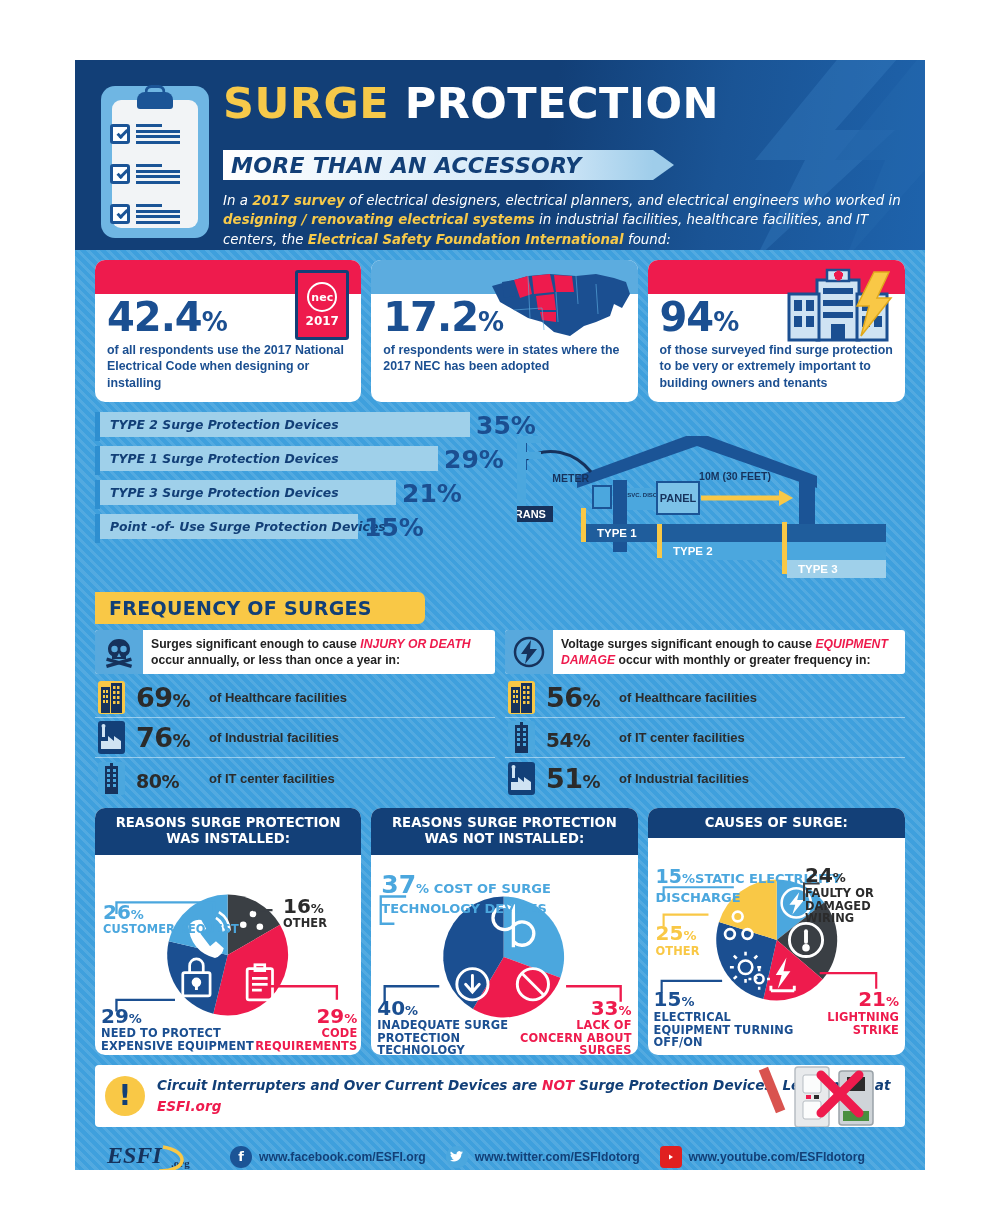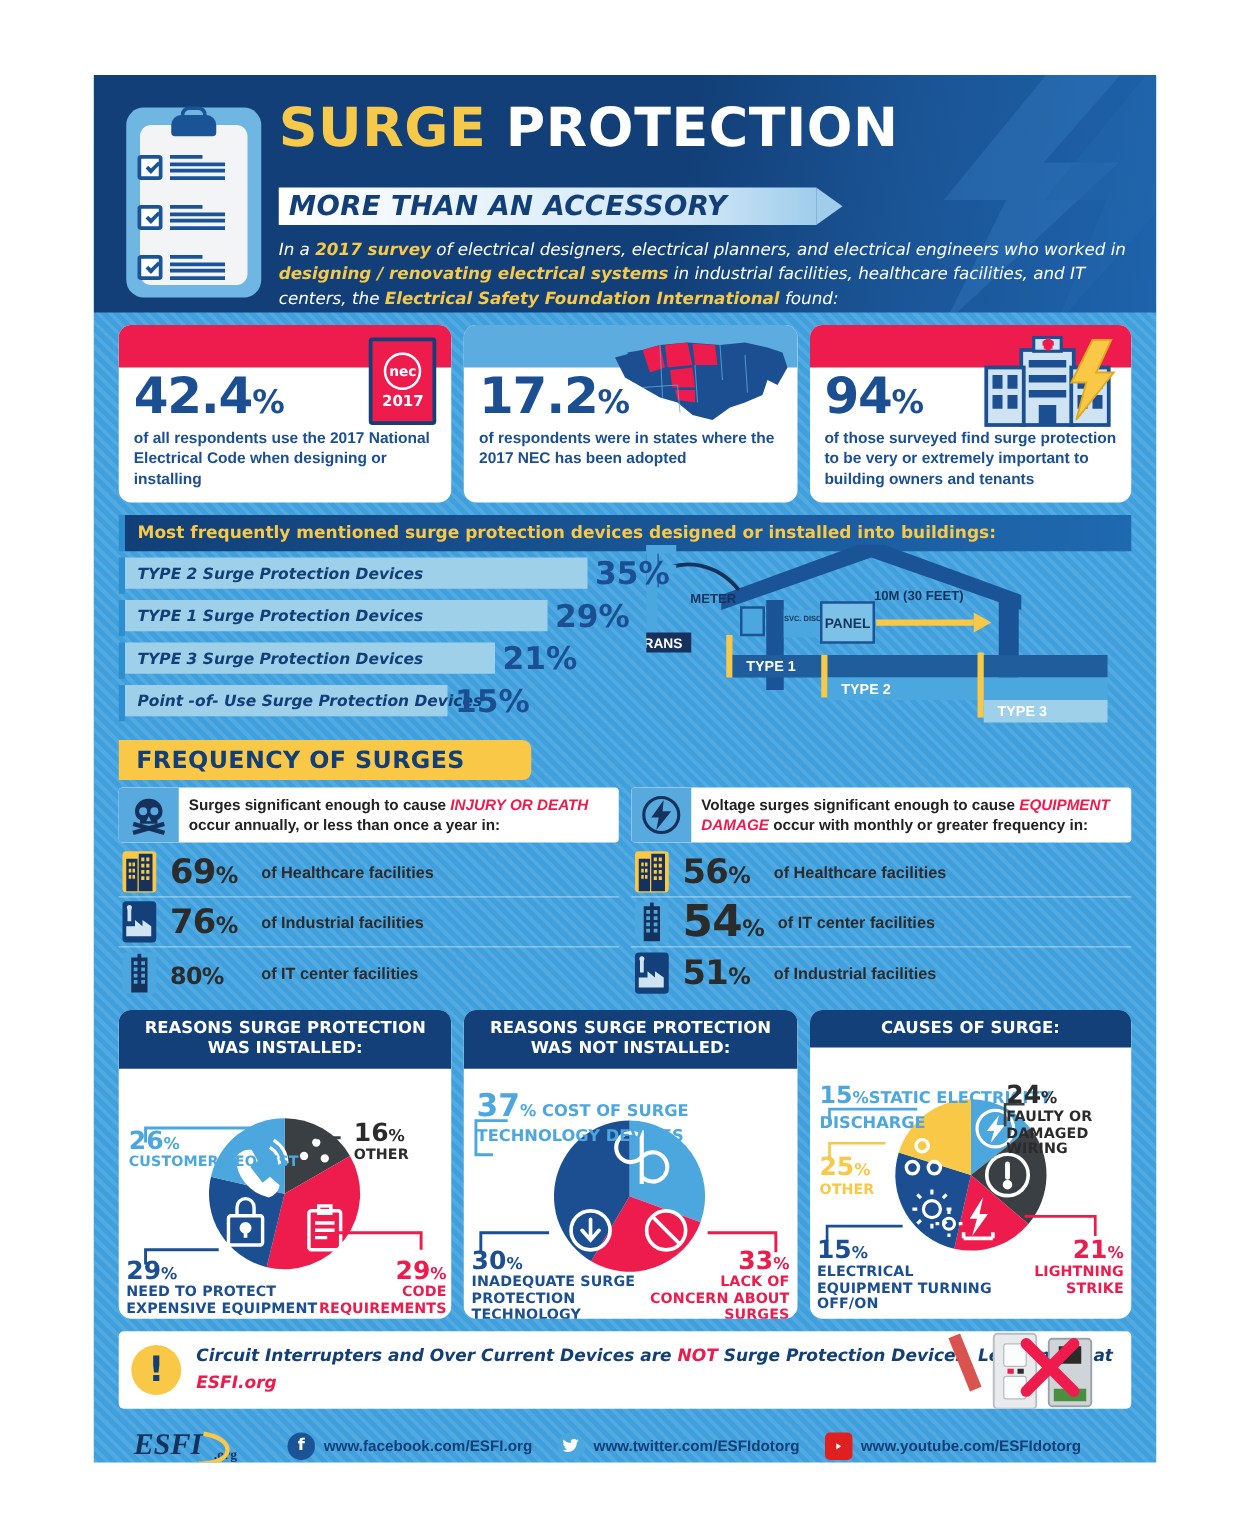--- a/index.html
+++ b/index.html
@@ -326,21 +326,20 @@
           </g>
           <polygon points="95,6 78,40 90,40 82,70 112,32 98,32 110,6" fill="#f9c846" stroke="#e0a81c" stroke-width="1.5"></polygon>
         </svg>
         <div class="bignum"><span style="font-size:40px">94</span><span>%</span></div>
         <div class="sb-text">of those surveyed find surge protection to be very or extremely important to building owners and tenants</div>
       </div>
     </div>
   </div>
 
   <div class="devices">
-    <div class="dev-head">Most frequently mentioned surge protection devices designed or installed into buildings:</div>
 
     <svg class="house" viewBox="0 0 390 150">
       <polygon points="60,40 180,-4 300,40 300,52 180,10 60,52" fill="#1b5496"></polygon>
       <rect x="282" y="44" width="16" height="72" fill="#1b5496"></rect>
       <rect x="96" y="44" width="14" height="72" fill="#1b5496"></rect>
       <path d="M8,24 C30,8 58,16 74,36" stroke="#16325c" stroke-width="3" fill="none"></path>
       <rect x="0" y="4" width="10" height="30" fill="#1b5496"></rect>
       <rect x="-14" y="-2" width="38" height="9" fill="#4ba7de"></rect>
       <rect x="-14" y="16" width="38" height="7" fill="#4ba7de"></rect>
       <rect x="0" y="-14" width="9" height="92" fill="#4ba7de"></rect>
@@ -531,21 +530,21 @@
                 <rect x="15" y="7" width="3" height="3"></rect>
                 <rect x="9" y="12" width="3" height="3"></rect>
                 <rect x="15" y="12" width="3" height="3"></rect>
                 <rect x="9" y="17" width="3" height="3"></rect>
                 <rect x="15" y="17" width="3" height="3"></rect>
                 <rect x="9" y="22" width="3" height="3"></rect>
                 <rect x="15" y="22" width="3" height="3"></rect>
               </g>
             </svg>
         </div>
-        <div class="fr-num"><span style="font-size:35px">54</span><span>%</span></div>
+        <div class="fr-num"><span style="font-size:20px">54</span><span>%</span></div>
         <div class="fr-lbl">of IT center facilities</div>
       </div>
       <div class="fr" style="border-bottom:none">
         <div class="fr-ico" style="background:#134078">
           <svg width="27" height="33" viewBox="0 0 27 33">
               <g fill="#cfe3f3">
                 <rect x="4" y="6" width="3" height="10"></rect>
                 <circle cx="5.5" cy="5" r="2"></circle>
                 <polygon points="3,20 10,20 10,15 16,20 16,15 23,20 23,28 3,28"></polygon>
               </g>
@@ -652,21 +651,21 @@
             </g>
           <g stroke="#ee1b4d" stroke-width="2.4" fill="none">
               <path d="M200,132 L256,132 L256,148"></path>
             </g>
         </svg>
 
         <div class="plab" style="left:10px; top:16px; color:#4ba7de; width:250px;">
           <span class="pn" style="font-size:25px">37</span><span class="pp">% </span><span class="pp" style="font-weight:800">COST OF SURGE TECHNOLOGY DEVICES</span>
         </div>
         <div class="plab" style="left:6px; top:142px; color:#1b4f91; width:140px;">
-          <span class="pn">30</span><span class="pp">%</span>
+          <span class="pn">40</span><span class="pp">%</span>
           <span class="pt">INADEQUATE SURGE PROTECTION TECHNOLOGY</span>
         </div>
         <div class="plab" style="right:6px; top:142px; color:#ee1b4d; text-align:right; width:112px;">
           <span class="pn">33</span><span class="pp">%</span>
           <span class="pt">LACK OF CONCERN ABOUT SURGES</span>
         </div>
       </div>
     </div>
 
     <div class="pie-card pc3">

